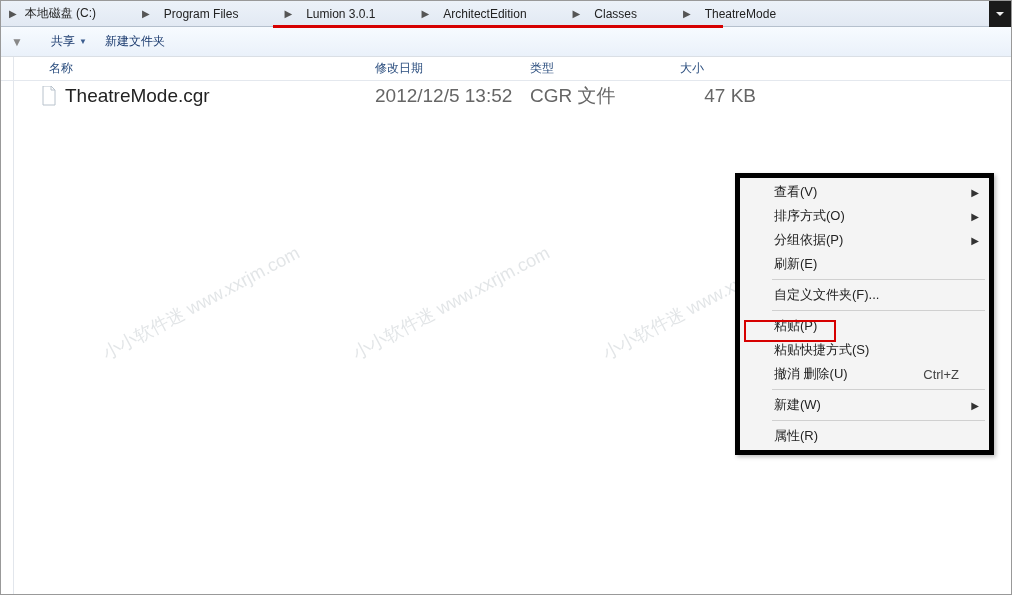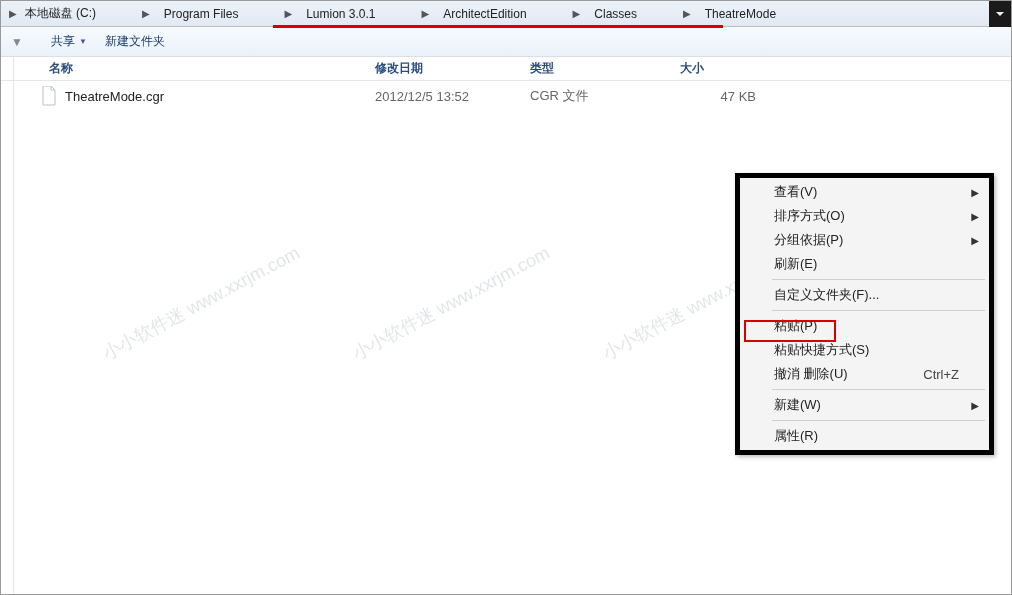--- a/index.html
+++ b/index.html
@@ -92,33 +92,33 @@
 
   
   .colheader {
     height: 24px;
     display: flex;
     align-items: center;
     font-size: 12px;
     color: #2a4d7e;
     border-bottom: 1px solid #e4e8ee;
   }
-  .colheader .col { padding-left: 14px; font-weight: bold; }
+  .colheader .col { padding-left: 14px; }
   .c-name { width: 360px; padding-left: 48px !important; }
   .c-date { width: 155px; }
   .c-type { width: 150px; }
   .c-size { width: 90px; text-align: left; }
 
   
   .filelist { position: relative; }
   .row {
     height: 30px;
     display: flex;
     align-items: center;
-    font-size: 13px;
+    font-size: 19px;
   }
   .row .icon {
     width: 20px;
     height: 20px;
     margin: 0 6px 0 38px;
     display: inline-flex;
     align-items: center;
     justify-content: center;
   }
   .row .icon svg { width: 16px; height: 20px; }

